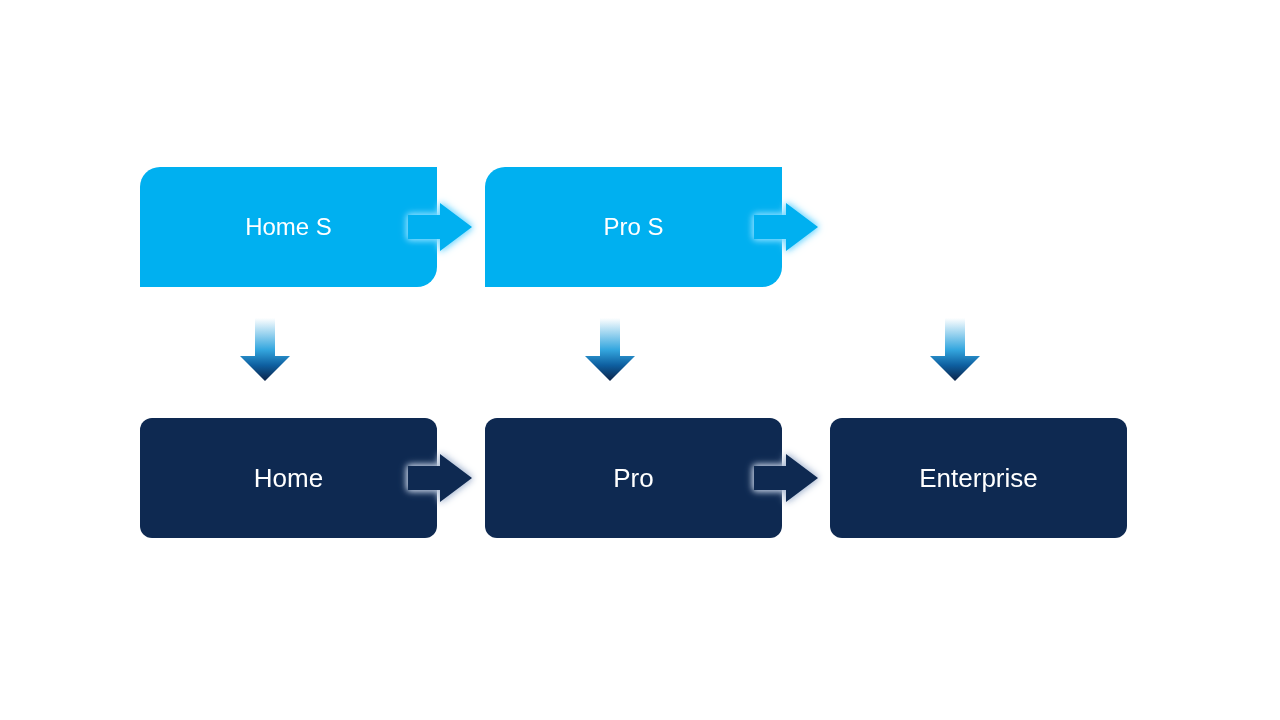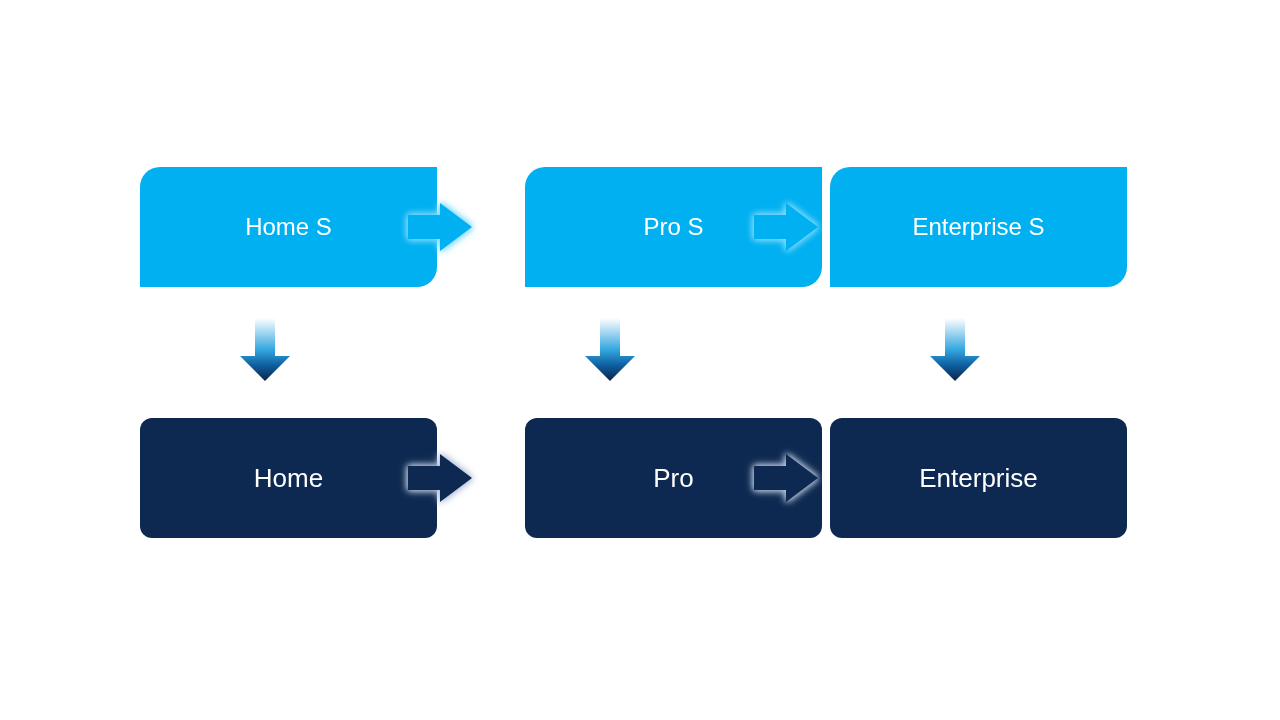--- a/index.html
+++ b/index.html
@@ -28,21 +28,21 @@
     top: 167px;
   }
   .node.bottom {
     background: var(--dark_navy, #0e2951);
     border-radius: 12px;
     font-size: 26px;
     top: 418px;
     justify-content: center;
   }
   .col1 { left: 140px; }
-  .col2 { left: 485px; margin-left: 40px; }
+  .col2 { left: 485px; }
   .col3 { left: 830px; }
 
   .h-arrow {
     position: absolute;
     width: 64px; height: 48px;
   }
   .h-arrow svg { overflow: visible; display: block; }
   .h-arrow.toprow { top: 203px; }
   .h-arrow.bottomrow { top: 454px; }
   .h-gap1 { left: 408px; }
@@ -83,23 +83,20 @@
       </linearGradient>
     </defs>
   </svg>
 
   <div class="node top col1">
     <span>Home S</span>
   </div>
   <div class="node top col2">
     <span>Pro S</span>
   </div>
-  <div class="node top col3">
-    <span>Enterprise S</span>
-  </div>
 
   <div class="h-arrow light toprow h-gap1">
     <svg width="64" height="48" viewBox="0 0 64 48">
       <polygon points="0,12 32,12 32,0 64,24 32,48 32,36 0,36"></polygon>
     </svg>
   </div>
   <div class="h-arrow light toprow h-gap2">
     <svg width="64" height="48" viewBox="0 0 64 48">
       <polygon points="0,12 32,12 32,0 64,24 32,48 32,36 0,36"></polygon>
     </svg>

